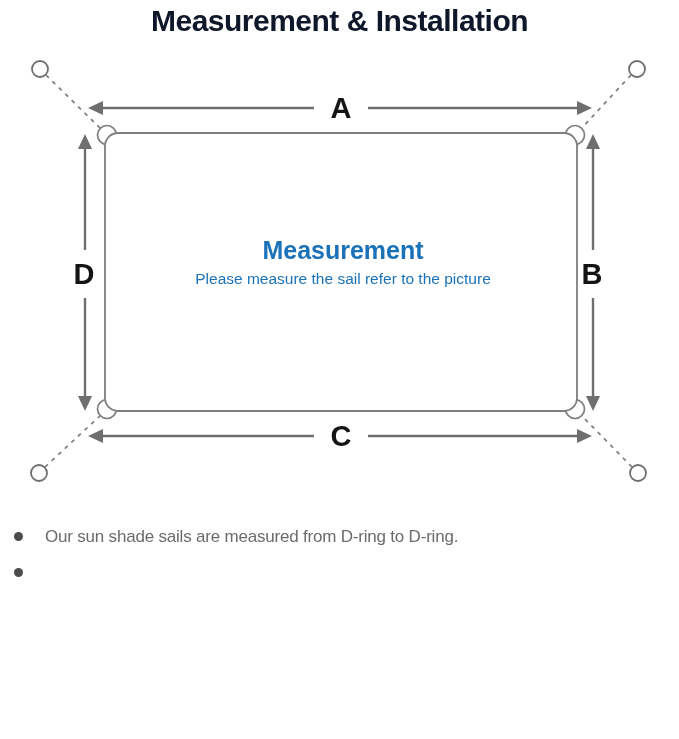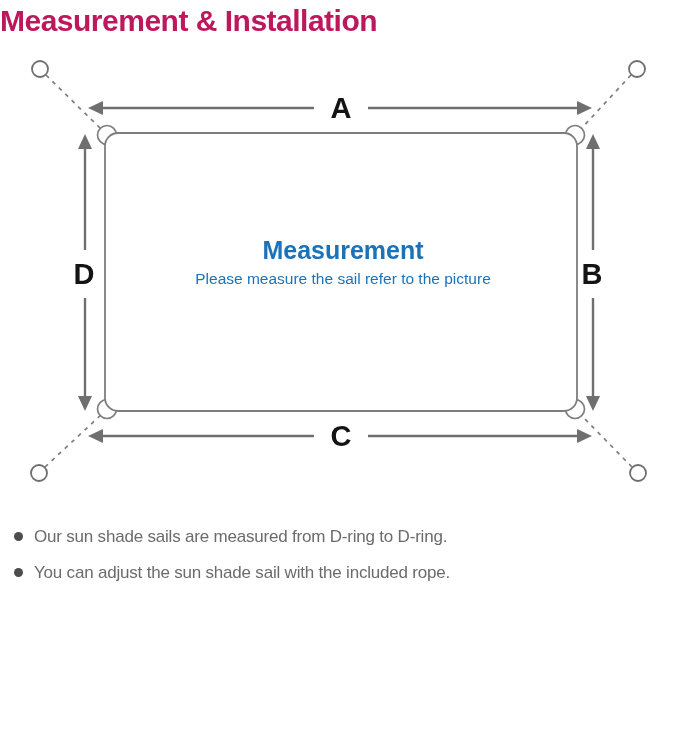--- a/index.html
+++ b/index.html
@@ -4,37 +4,37 @@
 <style>
   * { margin:0; padding:0; box-sizing:border-box; }
   html,body { background:#ffffff; }
   body {
     width:679px; height:739px;
     font-family:"Liberation Sans", sans-serif;
     overflow:hidden;
   }
   .page-title {
     margin-top:4px;
-    text-align:left;
+    text-align:center;
     font-size:30px;
     font-weight:700;
     letter-spacing:-0.5px;
-    color:#be185d;
+    color:#0f172a;
   }
   .diagram-wrap { width:679px; height:465px; }
   svg { display:block; }
   .notes {
     list-style:none;
     margin-top:22px;
     padding:0 8px 0 14px;
   }
   .notes li {
     display:flex;
     align-items:flex-start;
-    gap:11px;
+    gap:22px;
     margin-bottom:13px;
     font-size:17px;
     line-height:23px;
     letter-spacing:-0.2px;
     color:#6b6b6b;
     text-align:right;
   }
   .notes .dot {
     flex:0 0 auto;
     width:9px; height:9px;
@@ -132,16 +132,15 @@
 
     <li>
       <span class="dot"></span>
       <span>Our sun shade sails are measured from D-ring to D-ring.</span>
     </li>
 
 
 
     <li>
       <span class="dot"></span>
-      <span>You can adjust the sun shade sail with the included rope.</span>
     </li>
 
   </ul>
 
 </body></html>

